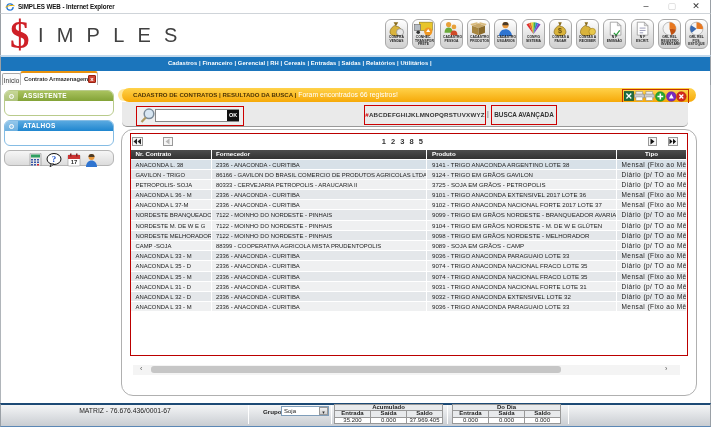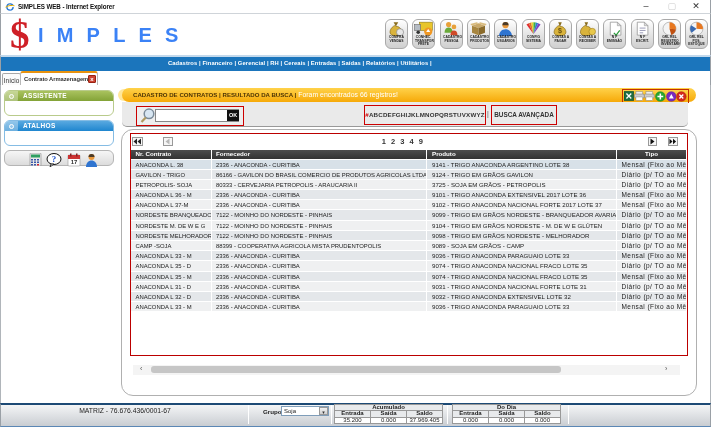--- a/index.html
+++ b/index.html
@@ -4,21 +4,21 @@
 html,body{width:711px;height:427px;overflow:hidden;}
 body{font-family:"Liberation Sans",sans-serif;position:relative;background:#fff;box-shadow:inset 0 0 0 1px #b0b5ba;}
 .abs{position:absolute;}
 
 #titlebar{left:0;top:0;width:711px;height:13px;background:#fff;border-left:1px solid #9aa0a6;border-right:1px solid #9aa0a6;}
 #tb-text{left:17px;top:2.5px;font-size:6.8px;color:#111;font-weight:bold;letter-spacing:-0.1px;transform:scale(0.92,1);transform-origin:left center;}
 .winbtn{top:1px;width:10px;height:10px;font-size:9px;color:#333;text-align:center;line-height:10px;}
 
 #header{left:0;top:13px;width:711px;height:42px;background:#fff;border-top:1px solid #cfd4d9;border-left:1px solid #9aa0a6;border-right:1px solid #9aa0a6;}
 #dollar{left:9px;top:0px;font-family:"Liberation Serif",serif;font-size:39px;font-weight:bold;color:#cf2027;line-height:42px;}
-#imples{left:37px;top:10px;font-size:20px;color:#3b82f6;letter-spacing:13.2px;font-weight:700;}
+#imples{left:37px;top:10px;font-size:20px;color:#404040;letter-spacing:13.2px;font-weight:400;}
 
 .tbtn{top:5px;width:23px;height:30px;border:1px solid #a9a9a9;border-radius:6px;background:linear-gradient(#ffffff,#e8e8e8 45%,#cfcfcf);box-shadow:inset 0 1px 0 #fff;text-align:center;overflow:hidden;}
 .tbtn svg{display:block;margin:1px auto 0;transform:scale(1.18);transform-origin:center top;}
 .tbtn .lbl{font-size:4.2px;line-height:3.9px;font-weight:bold;color:#222;transform:scale(0.8);transform-origin:center top;white-space:nowrap;margin-top:1.5px;}
 
 #menubar{left:0;top:55px;width:711px;height:16px;background:#1b75bc;border-top:2px solid #c3d9ec;border-left:1px solid #9aa0a6;border-right:1px solid #9aa0a6;}
 #menutext{left:167px;top:3px;font-size:5.8px;font-weight:bold;color:#fff;letter-spacing:0.1px;}
 
 #tabrow{left:0;top:71px;width:711px;height:14px;background:#fff;border-left:1px solid #9aa0a6;border-right:1px solid #9aa0a6;}
 #tab-inicio{left:2px;top:73px;width:19px;height:12px;border:1px solid #a8a8a8;border-bottom:none;border-radius:2px 2px 0 0;background:#fbfbfb;font-size:6.5px;color:#333;text-align:center;line-height:13px;white-space:nowrap;overflow:hidden;}
@@ -309,21 +309,21 @@
 <div class="abs pbtn" style="left:131.5px;width:11px;">
     <svg width="9" height="7" viewBox="0 0 9 7">
       <path d="M4 0.5L0.5 3.5L4 6.5zM8 0.5L4.5 3.5L8 6.5z" fill="#222"></path>
     </svg>
   </div>
 <div class="abs pbtn" style="left:163px;width:9.5px;">
     <svg width="5" height="7" viewBox="0 0 5 7">
       <path d="M4.5 0.5L0.5 3.5L4.5 6.5z" fill="#b8b8b8"></path>
     </svg>
   </div>
-<div class="abs" id="pgnum">1 2 3 4 9</div>
+<div class="abs" id="pgnum">1 2 3 8 5</div>
 <div class="abs pbtn" style="left:647.5px;width:9px;">
     <svg width="5" height="7" viewBox="0 0 5 7">
       <path d="M0.5 0.5L4.5 3.5L0.5 6.5z" fill="#111"></path>
     </svg>
   </div>
 <div class="abs pbtn" style="left:668px;width:10px;">
     <svg width="9" height="7" viewBox="0 0 9 7">
       <path d="M0.5 0.5L4 3.5L0.5 6.5zM4.5 0.5L8 3.5L4.5 6.5z" fill="#111"></path>
     </svg>
   </div>

